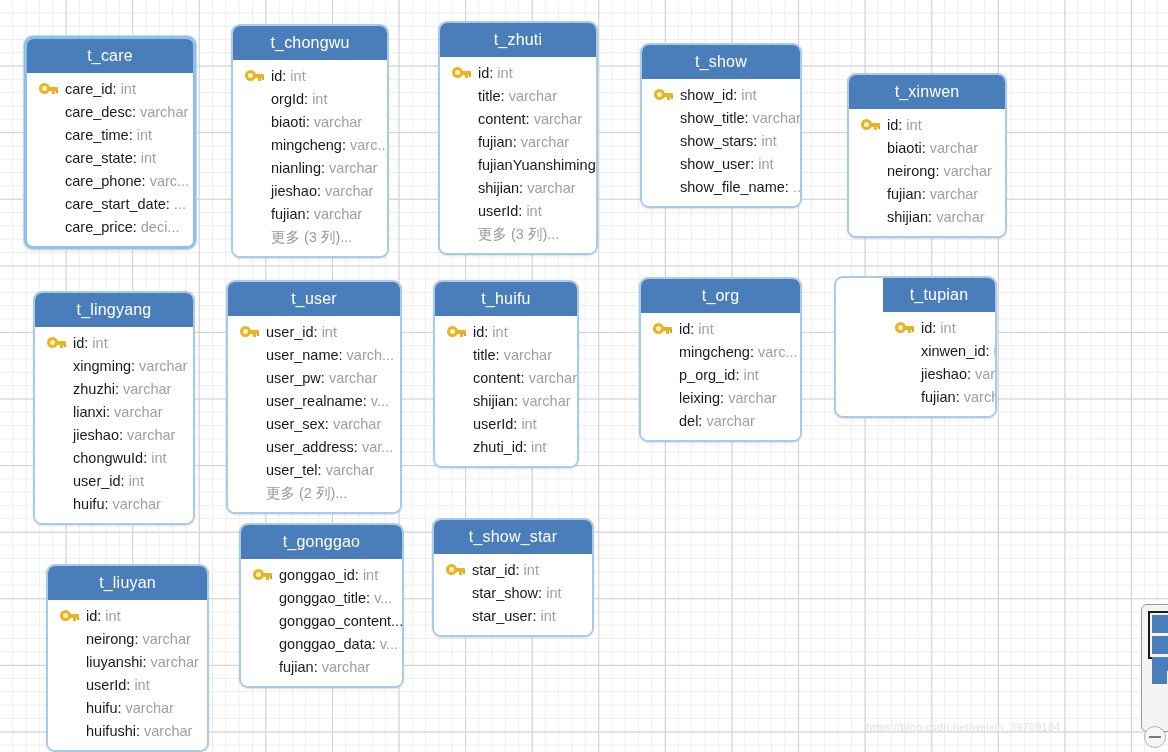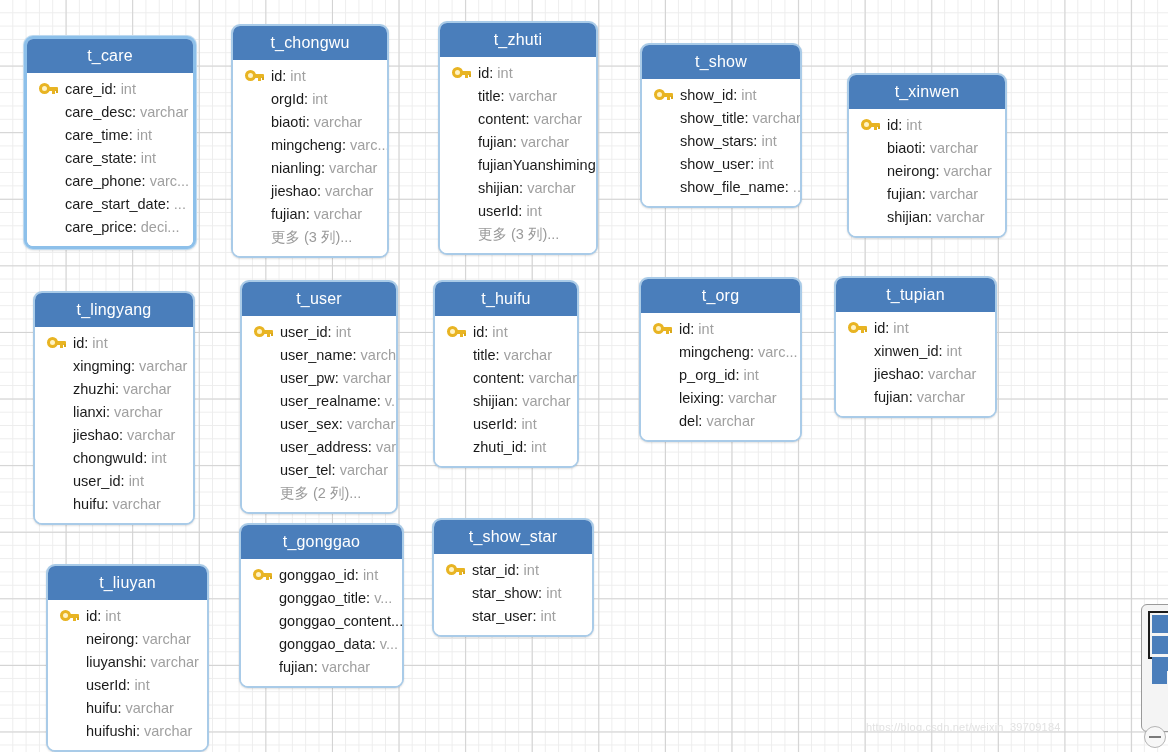--- a/index.html
+++ b/index.html
@@ -290,21 +290,21 @@
             </span><span class="col-name">id</span><span class="col-name">: </span><span class="col-type">int</span></div>
           <div class="col-row"><span class="col-name">xingming</span><span class="col-name">: </span><span class="col-type">varchar</span></div>
           <div class="col-row"><span class="col-name">zhuzhi</span><span class="col-name">: </span><span class="col-type">varchar</span></div>
           <div class="col-row"><span class="col-name">lianxi</span><span class="col-name">: </span><span class="col-type">varchar</span></div>
           <div class="col-row"><span class="col-name">jieshao</span><span class="col-name">: </span><span class="col-type">varchar</span></div>
           <div class="col-row"><span class="col-name">chongwuId</span><span class="col-name">: </span><span class="col-type">int</span></div>
           <div class="col-row"><span class="col-name">user_id</span><span class="col-name">: </span><span class="col-type">int</span></div>
           <div class="col-row"><span class="col-name">huifu</span><span class="col-name">: </span><span class="col-type">varchar</span></div>
         </div>
       </div>
-      <div class="entity" style="left: 240px; top: 280px; width: 158px;">
+      <div class="entity" style="left: 226px; top: 280px; width: 176px;">
         <div class="entity-header">t_user</div>
         <div class="entity-body">
           <div class="col-row"><span class="key-icon">
               <span class="kbow"></span>
               <span class="kshaft"></span>
               <span class="ktooth1"></span>
               <span class="ktooth2"></span>
             </span><span class="col-name">user_id</span><span class="col-name">: </span><span class="col-type">int</span></div>
           <div class="col-row"><span class="col-name">user_name</span><span class="col-name">: </span><span class="col-type">varch...</span></div>
           <div class="col-row"><span class="col-name">user_pw</span><span class="col-name">: </span><span class="col-type">varchar</span></div>
@@ -339,21 +339,21 @@
               <span class="kshaft"></span>
               <span class="ktooth1"></span>
               <span class="ktooth2"></span>
             </span><span class="col-name">id</span><span class="col-name">: </span><span class="col-type">int</span></div>
           <div class="col-row"><span class="col-name">mingcheng</span><span class="col-name">: </span><span class="col-type">varc...</span></div>
           <div class="col-row"><span class="col-name">p_org_id</span><span class="col-name">: </span><span class="col-type">int</span></div>
           <div class="col-row"><span class="col-name">leixing</span><span class="col-name">: </span><span class="col-type">varchar</span></div>
           <div class="col-row"><span class="col-name">del</span><span class="col-name">: </span><span class="col-type">varchar</span></div>
         </div>
       </div>
-      <div class="entity" style="left: 834px; top: 276px; width: 163px;">
+      <div class="entity" style="left: 834px; top: 276px; width: 163px; padding-left: 47px;">
         <div class="entity-header">t_tupian</div>
         <div class="entity-body">
           <div class="col-row"><span class="key-icon">
               <span class="kbow"></span>
               <span class="kshaft"></span>
               <span class="ktooth1"></span>
               <span class="ktooth2"></span>
             </span><span class="col-name">id</span><span class="col-name">: </span><span class="col-type">int</span></div>
           <div class="col-row"><span class="col-name">xinwen_id</span><span class="col-name">: </span><span class="col-type">int</span></div>
           <div class="col-row"><span class="col-name">jieshao</span><span class="col-name">: </span><span class="col-type">varchar</span></div>

